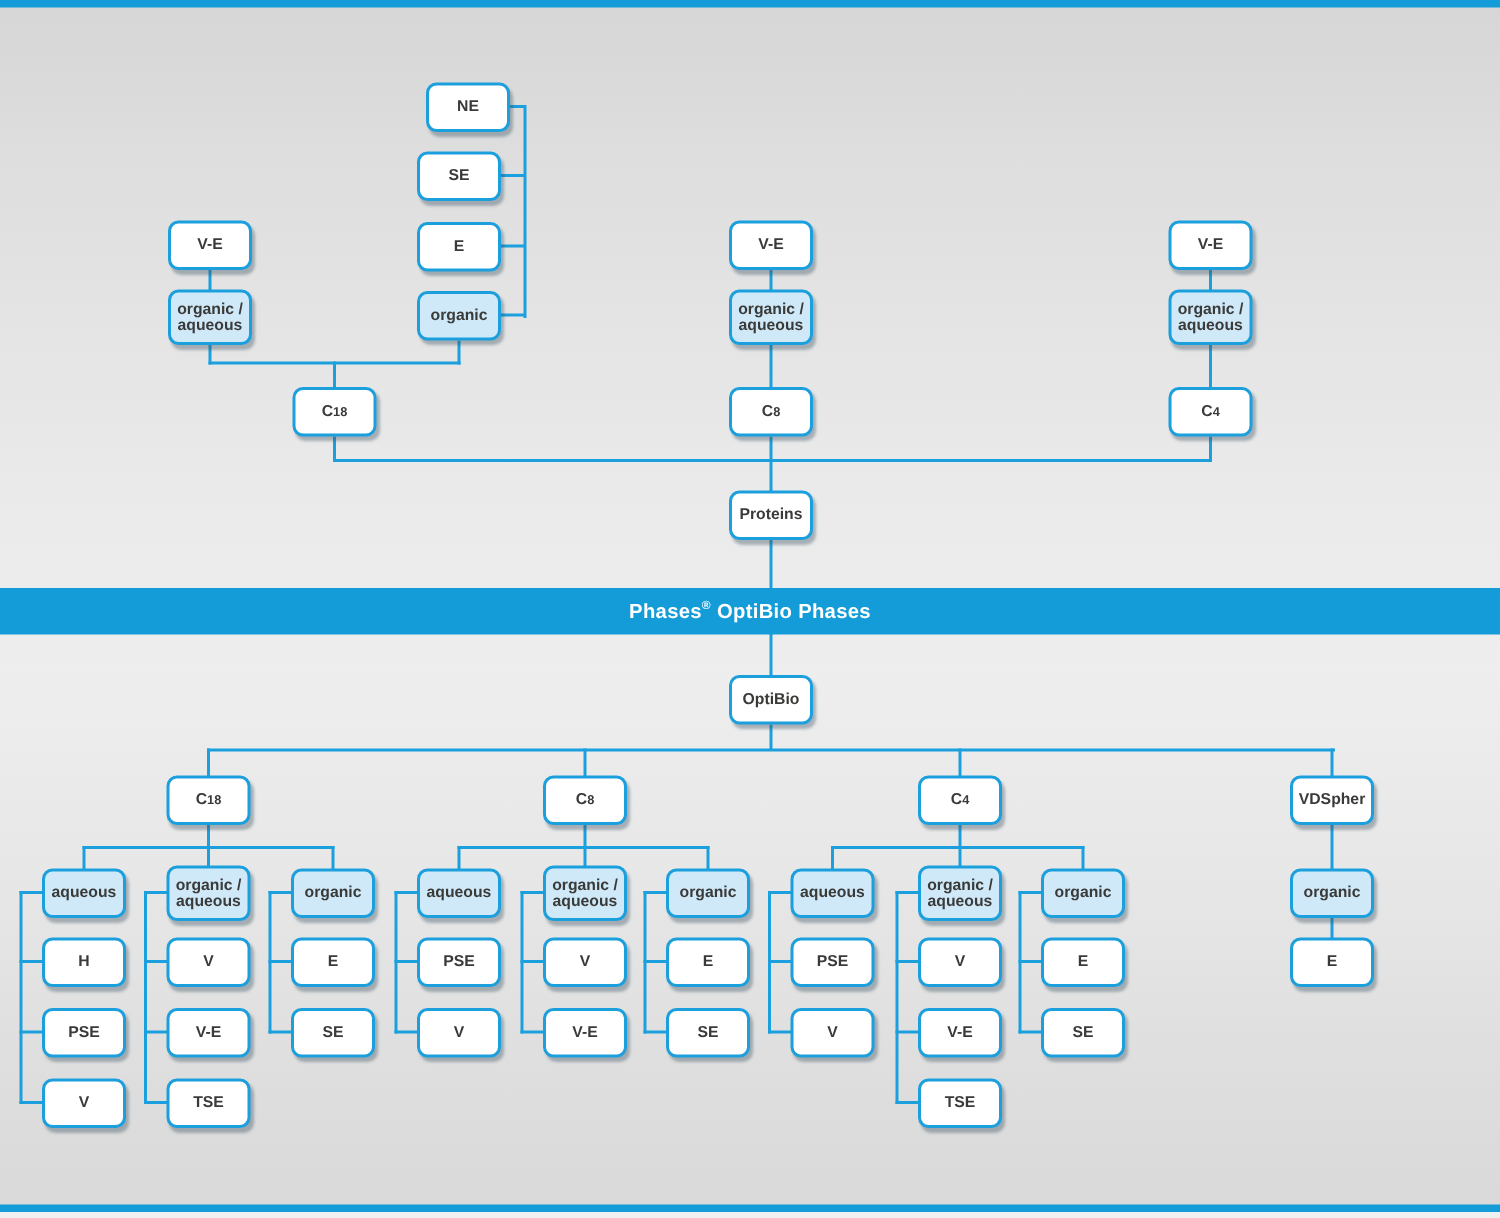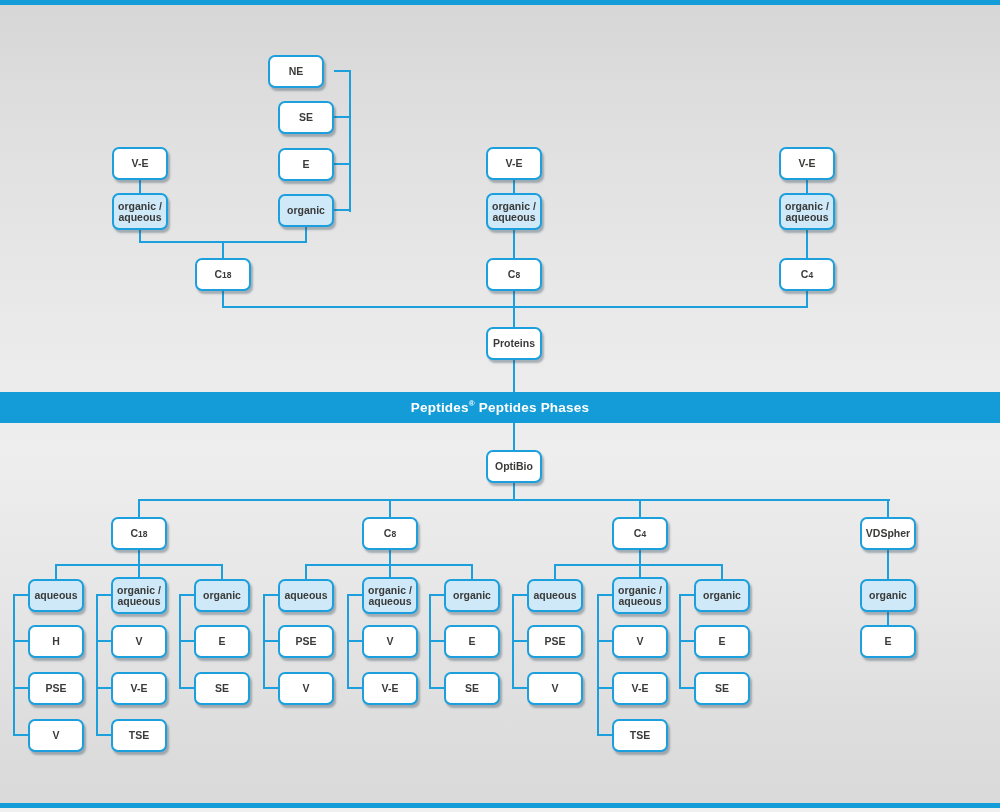--- a/index.html
+++ b/index.html
@@ -41,21 +41,21 @@
   .node.tall{height:37px;}
   .node .sub{font-size:8.5px;}
   .cx{display:flex;align-items:baseline;}
 </style>
 </head>
 <body>
 
 <div id="canvas">
   <div class="bar bar-top"></div>
 
-  <div class="node" style="left:268px;top:55px">NE</div>
+  <div class="node" style="left:284px;top:55px">NE</div>
   <div class="node" style="left:278px;top:101px">SE</div>
   <div class="node" style="left:278px;top:148px">E</div>
   <div class="node hl" style="left:278px;top:194px">organic</div>
 
   <div class="node" style="left:112px;top:147px">V-E</div>
   <div class="node hl tall" style="left:112px;top:193px">
     <span>organic /</span>
     <span>aqueous</span>
   </div>
   <div class="node" style="left:195px;top:258px">
@@ -85,21 +85,21 @@
   <div class="node" style="left:779px;top:258px">
     <span class="cx">
         <span>C</span>
         <span class="sub">4</span>
       </span>
   </div>
 
   <div class="node" style="left:486px;top:327px">Proteins</div>
 
   <div class="banner">
-    <span><span>Peptides</span><sup>®</sup><span class="b-rest">Peptides Phases</span></span>
+    <span><span>Phases</span><sup>®</sup><span class="b-rest">OptiBio Phases</span></span>
   </div>
 
   <div class="node" style="left:486px;top:450px">OptiBio</div>
 
   <div class="node" style="left:111px;top:517px">
     <span class="cx">
         <span>C</span>
         <span class="sub">18</span>
       </span>
   </div>

